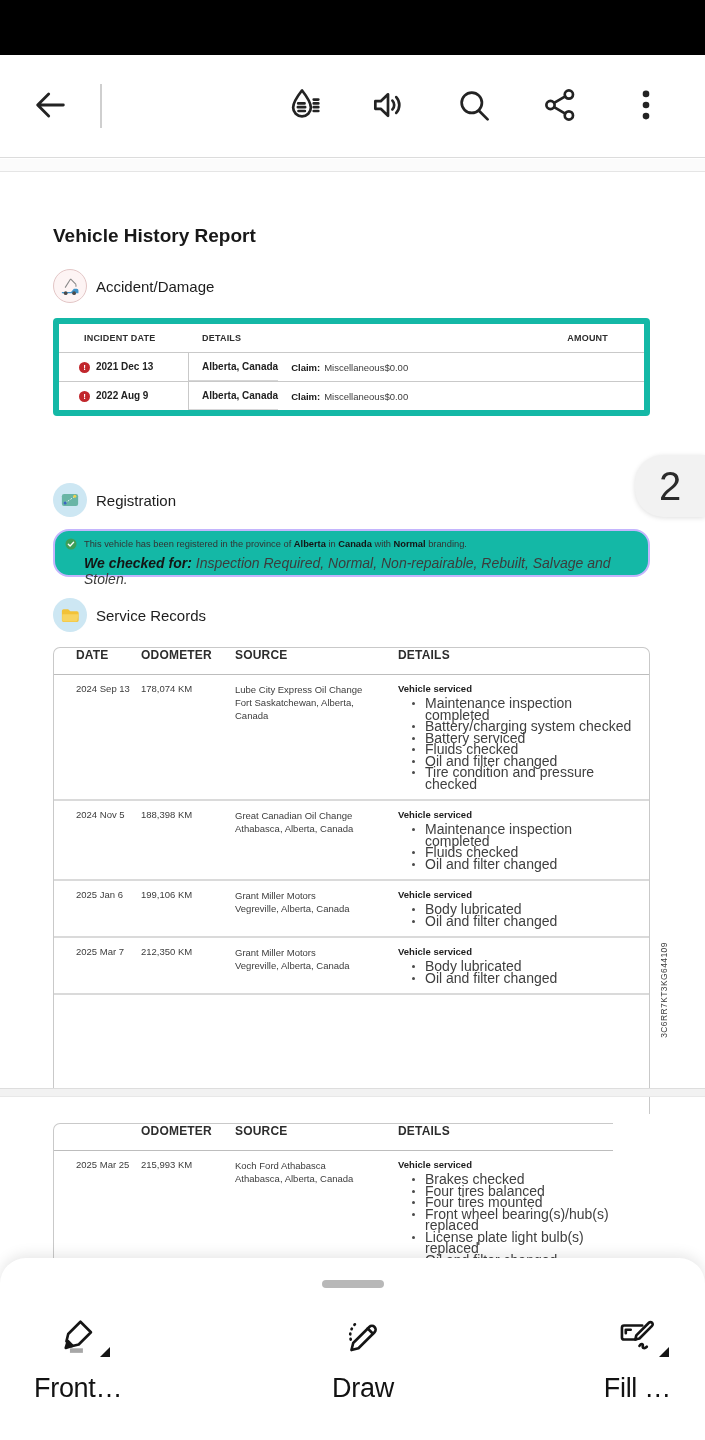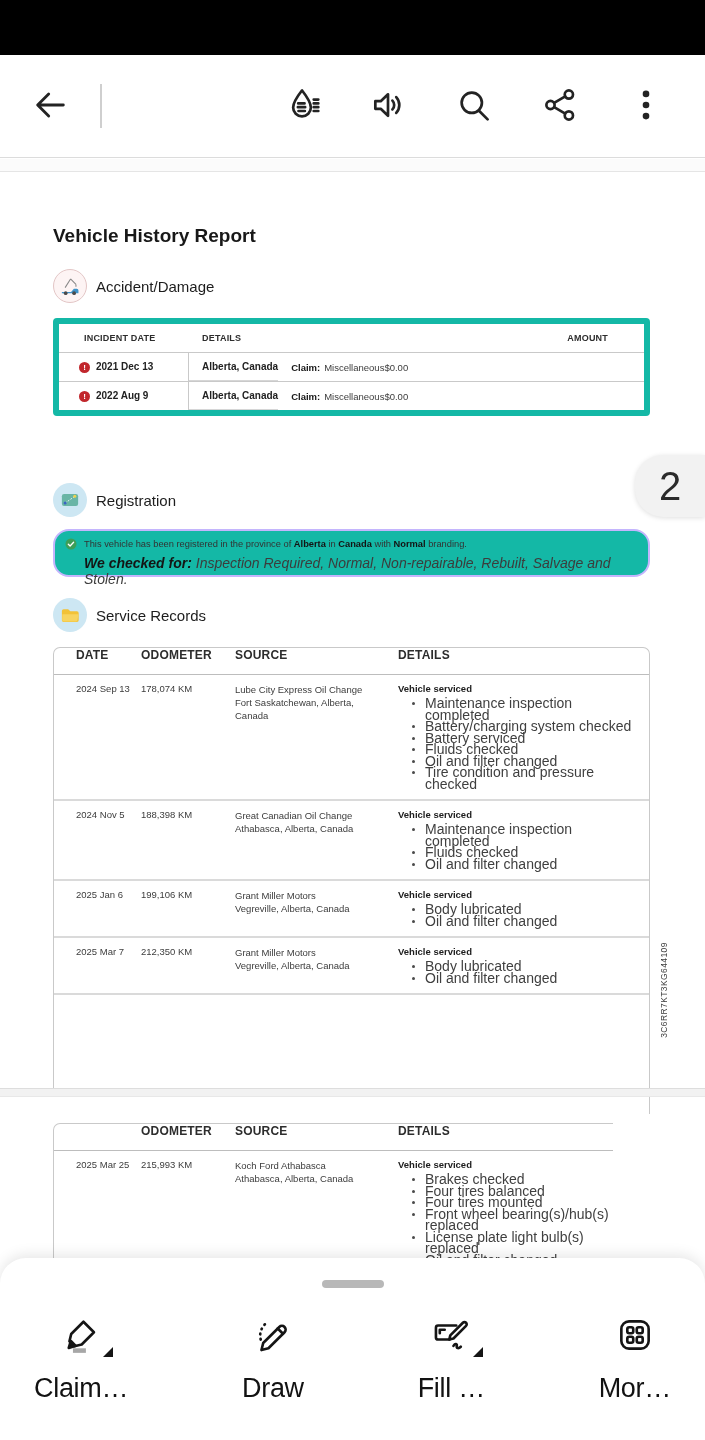--- a/index.html
+++ b/index.html
@@ -451,21 +451,21 @@
 
       <button class="tool">
         <span class="tool-ic">
           <svg width="42" height="42" viewBox="0 0 24 24">
             <path d="M13.4 4.4 l6 6 -7 7 -4.2 1 -2.8-2.8 1-4.2 Z"></path>
             <path d="M6.2 15.4 l2.8 2.8 -4 1.2 Z" fill="#151515"></path>
             <rect x="7.4" y="19.6" width="7.4" height="2.6" fill="#a7a7a7" stroke="none"></rect>
           </svg>
           <span class="corner-tri"></span>
         </span>
-        <span class="tool-label">Claim…</span>
+        <span class="tool-label">Front…</span>
       </button>
 
       <button class="tool">
         <span class="tool-ic">
           <svg width="42" height="42" viewBox="0 0 24 24">
             <path d="M5 14.6 C3.8 10.4 6.2 6.2 8.8 4.8" stroke-dasharray="0.4 2.6"></path>
             <path d="M9.4 19.6 l-4 1 1-4 9.2-9.2 a2.1 2.1 0 0 1 3 3 Z"></path>
             <path d="M14.7 8.3 l3 3"></path>
           </svg>
         </span>
@@ -479,28 +479,16 @@
             <path d="M15 6.6 H4.6 a1.2 1.2 0 0 0-1.2 1.2 v5.6 a1.2 1.2 0 0 0 1.2 1.2 h6.6"></path>
             <path d="M5.6 9 h2.8 M5.6 9 v2"></path>
             <path d="M20.6 6.8 l-7.2 7.2 -2.4 0.6 0.6-2.4 7.2-7.2 a1.25 1.25 0 0 1 1.8 1.8 Z"></path>
             <path d="M13.4 18.2 c1-1.6 2.2-1.2 1.9 0.1 -0.3 1.3 1 1.7 2.3 0.4"></path>
           </svg>
           <span class="corner-tri"></span>
         </span>
         <span class="tool-label">Fill …</span>
       </button>
 
-      <button class="tool">
-        <span class="tool-ic">
-          <svg width="42" height="42" viewBox="0 0 24 24">
-            <rect x="4.2" y="4.2" width="15.6" height="15.6" rx="4.4"></rect>
-            <rect x="7.6" y="7.6" width="3.4" height="3.4" rx="1.1"></rect>
-            <rect x="13" y="7.6" width="3.4" height="3.4" rx="1.1"></rect>
-            <rect x="7.6" y="13" width="3.4" height="3.4" rx="1.1"></rect>
-            <rect x="13" y="13" width="3.4" height="3.4" rx="1.1"></rect>
-          </svg>
-        </span>
-        <span class="tool-label">Mor…</span>
-      </button>
     </div>
   </div>
 
 </div>
 
 </body></html>

